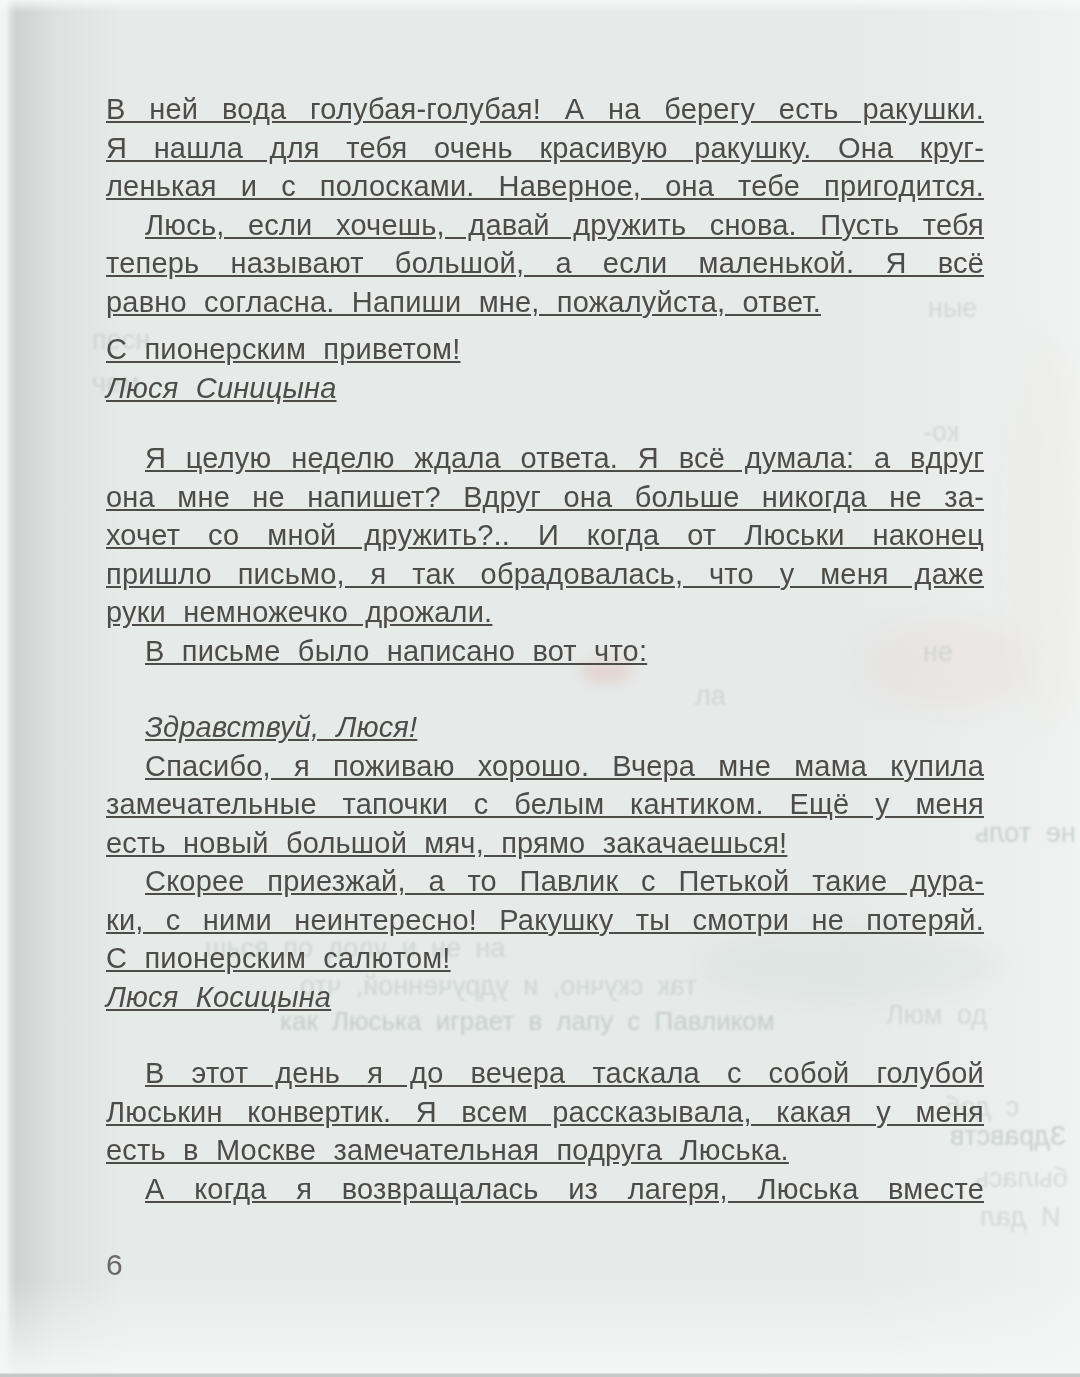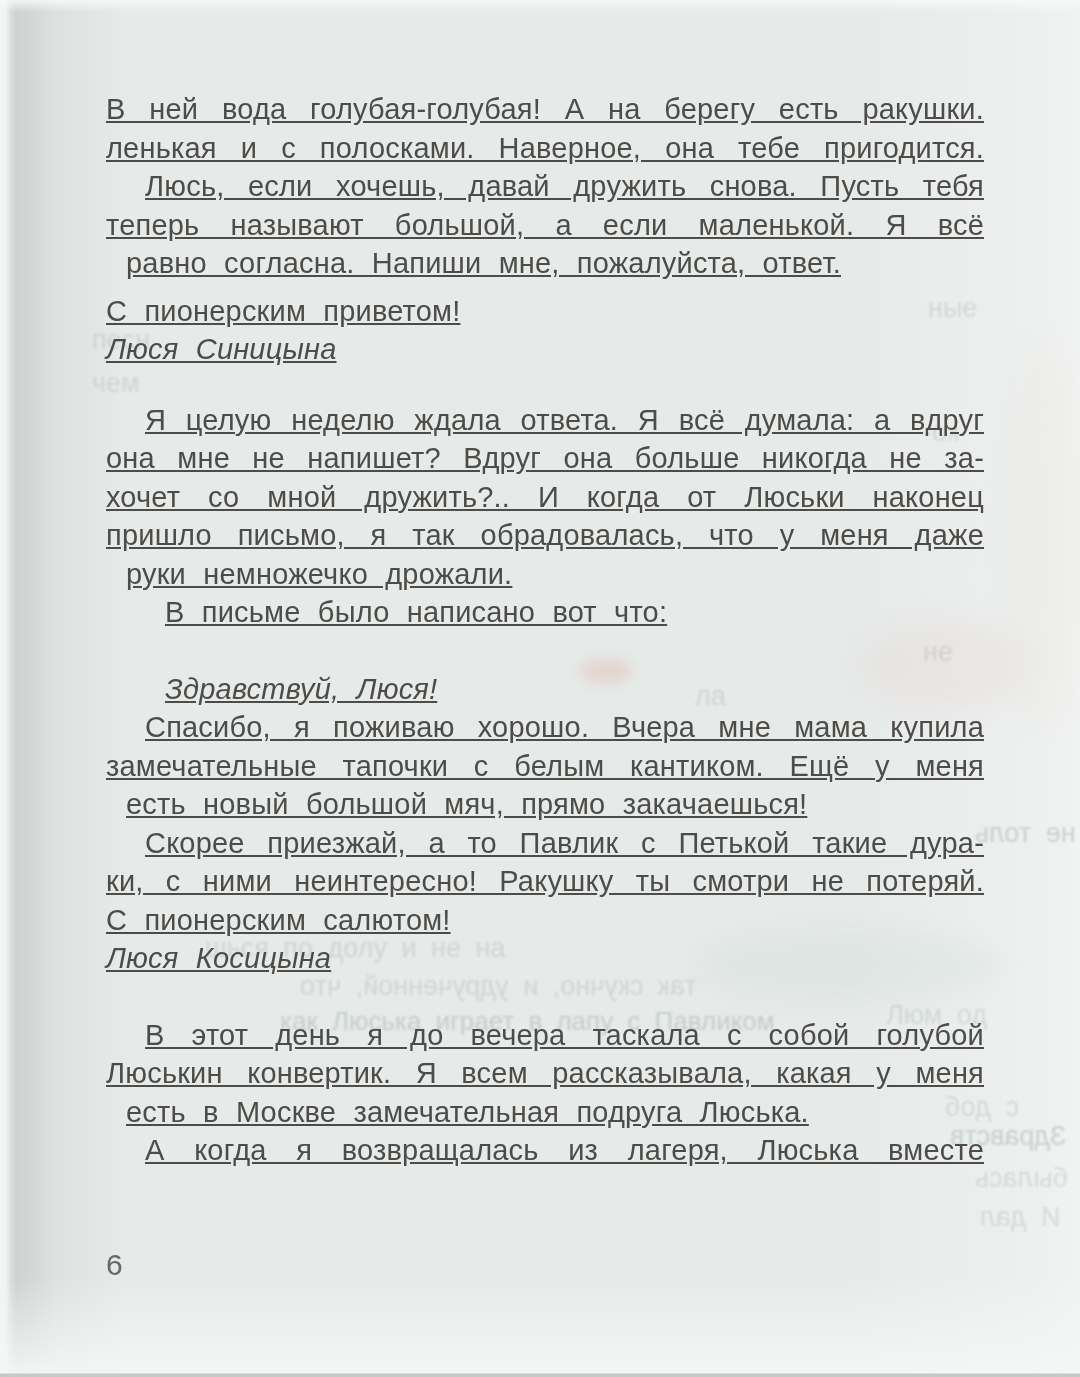--- a/index.html
+++ b/index.html
@@ -31,21 +31,21 @@
     text-decoration: underline;
   }
   .ln {
     font-size: 29px;
     line-height: 38.5px;
     height: 38.5px;
     white-space: nowrap;
     letter-spacing: 0.2px;
   }
   .j  { white-space: normal; text-align: justify; text-align-last: justify; text-justify: inter-word; }
-  .l  { word-spacing: 9px; margin-left: 20px; }
+  .l  { word-spacing: 9px; }
   .r  { text-align: left; word-spacing: 9px; white-space: normal; }
   .i  { font-style: italic; }
   .ind { padding-left: 39px; box-sizing: border-box; }
   .gap-sm { height: 9px; }
   .gap    { height: 32px; }
   .gap2   { height: 38px; }
 
   .page-number {
     position: absolute;
     left: 106px; top: 1248px;
@@ -102,20 +102,21 @@
   <span class="ghost g2 m" style="left:300px; top:971px;">так скучно, и удрученной, что</span>
   <span class="ghost" style="left:280px; top:1006px; font-size:26px;">как Люська играет в лапу с Павликом</span>
   <span class="ghost g2" style="left:886px; top:1000px;">Люм од</span>
   <span class="ghost g2 m" style="left:945px; top:1092px;">с доб</span>
   <span class="ghost m" style="left:950px; top:1121px;">Здравств</span>
   <span class="ghost g2 m" style="left:975px; top:1163px;">былась</span>
   <span class="ghost g2 m" style="left:980px; top:1202px;">И дал</span>
 
   <div class="text-block">
     <div class="ln j">В ней вода голубая-голубая! А на берегу есть ракушки.</div>
+    <div class="ln j">Я нашла для тебя очень красивую ракушку. Она круг-</div>
     <div class="ln j">ленькая и с полосками. Наверное, она тебе пригодится.</div>
     <div class="ln j ind">Люсь, если хочешь, давай дружить снова. Пусть тебя</div>
     <div class="ln j">теперь называют большой, а если маленькой. Я всё</div>
     <div class="ln l">равно согласна. Напиши мне, пожалуйста, ответ.</div>
     <div class="gap-sm"></div>
     <div class="ln r">С пионерским приветом!</div>
     <div class="ln r i">Люся Синицына</div>
     <div class="gap"></div>
     <div class="ln j ind">Я целую неделю ждала ответа. Я всё думала: а вдруг</div>
     <div class="ln j">она мне не напишет? Вдруг она больше никогда не за-</div>

